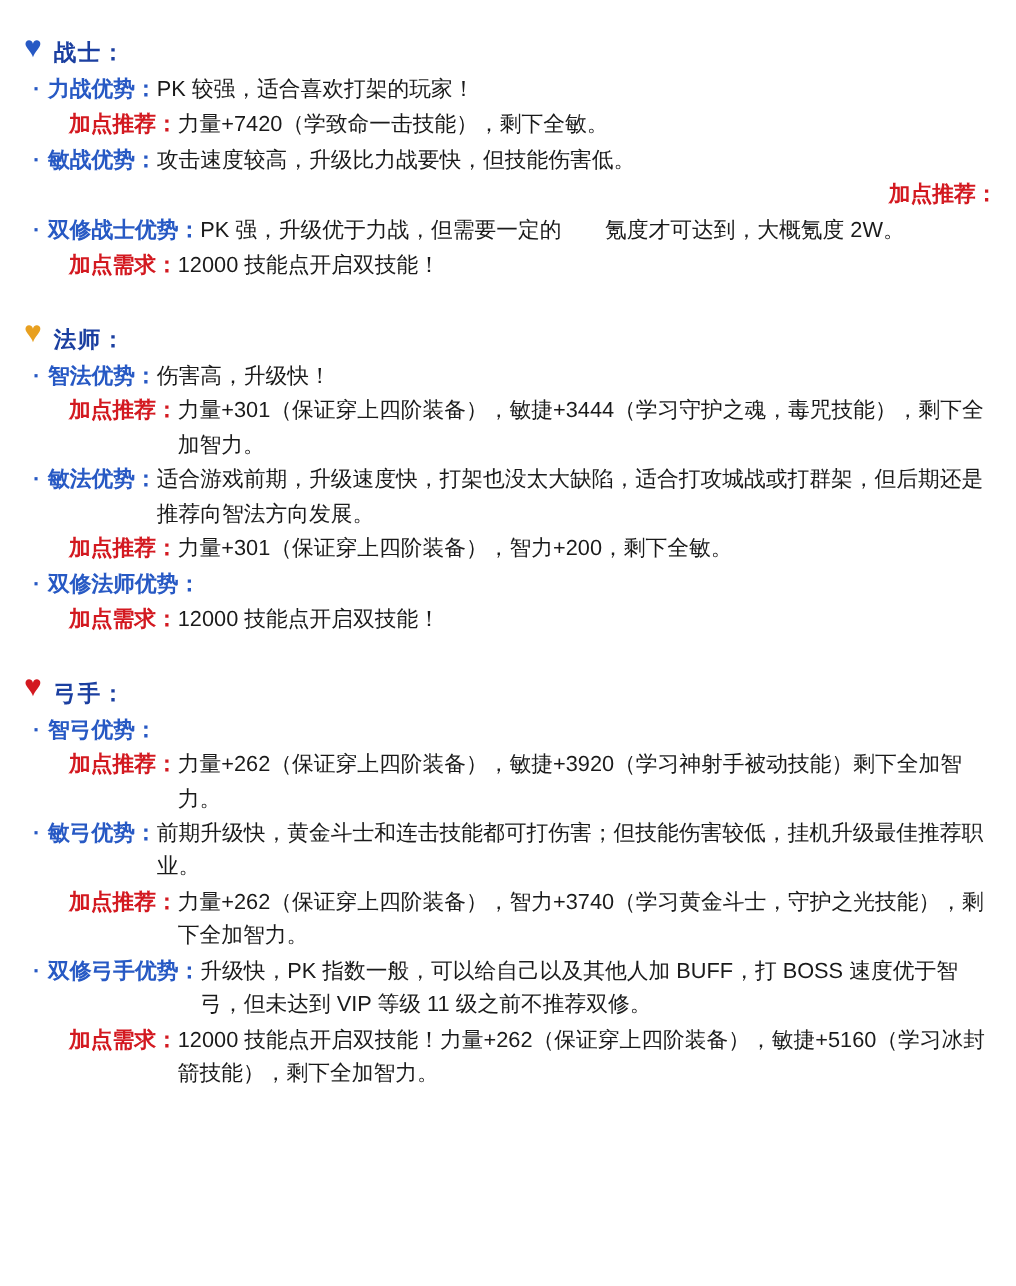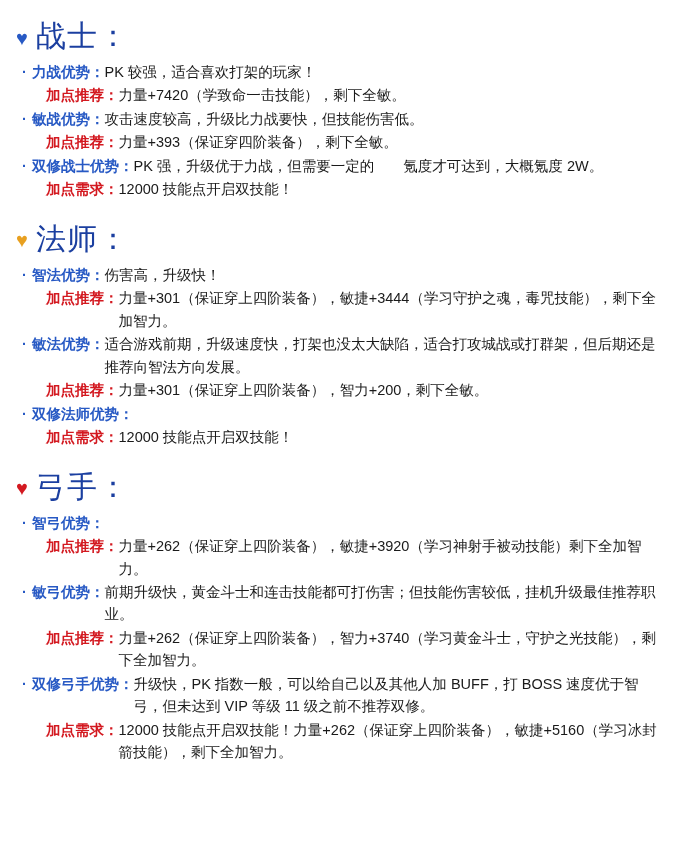--- a/index.html
+++ b/index.html
@@ -31,23 +31,24 @@
     margin-bottom: 4px;
     margin-top: 2px;
   }
   .heart {
     font-size: 20px;
     line-height: 1;
     display: inline-block;
     transform: translateY(1px);
   }
   .sect-title {
-    font-size: 30px;
-    font-weight: normal;
+    font-size: 15px;
+    font-weight: bold;
     letter-spacing: 1px;
+    margin-top: 10px;
   }
   .rows {
     padding-left: 6px;
   }
   .row {
     display: flex;
     align-items: flex-start;
     font-size: 14.5px;
     line-height: 1.55;
     margin-bottom: 1px;
@@ -102,21 +103,20 @@
         <span class="txt c-black">力量+7420（学致命一击技能），剩下全敏。</span>
       </div>
       <div class="row">
         <span class="bullet c-blue">·</span>
         <span class="lbl c-blue">敏战优势：</span>
         <span class="txt c-black">攻击速度较高，升级比力战要快，但技能伤害低。</span>
       </div>
       <div class="row indent">
         <span class="bullet c-red">·</span>
         <span class="lbl c-red">加点推荐：</span>
-        <span class="txt c-black">力量+393（保证穿四阶装备），剩下全敏。</span>
       </div>
       <div class="row">
         <span class="bullet c-blue">·</span>
         <span class="lbl c-blue">双修战士优势：</span>
         <span class="txt c-black">PK 强，升级优于力战，但需要一定的　　氪度才可达到，大概氪度 2W。</span>
       </div>
       <div class="row indent">
         <span class="bullet c-red">·</span>
         <span class="lbl c-red">加点需求：</span>
         <span class="txt c-black">12000 技能点开启双技能！</span>

